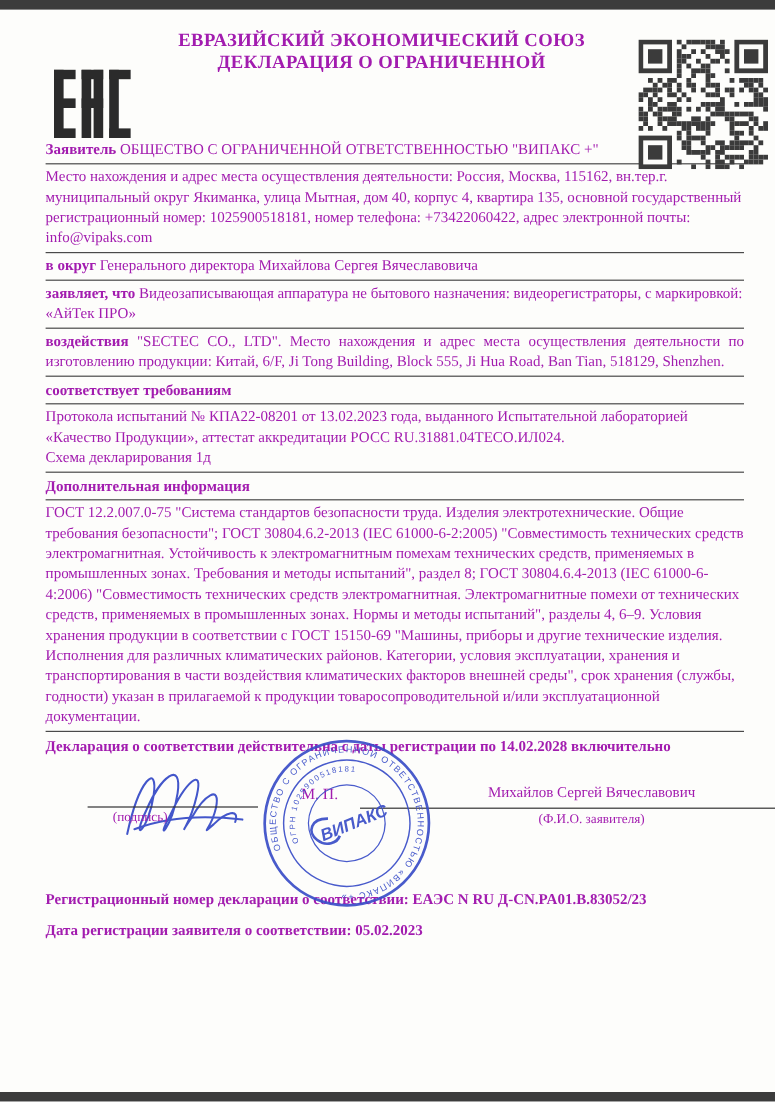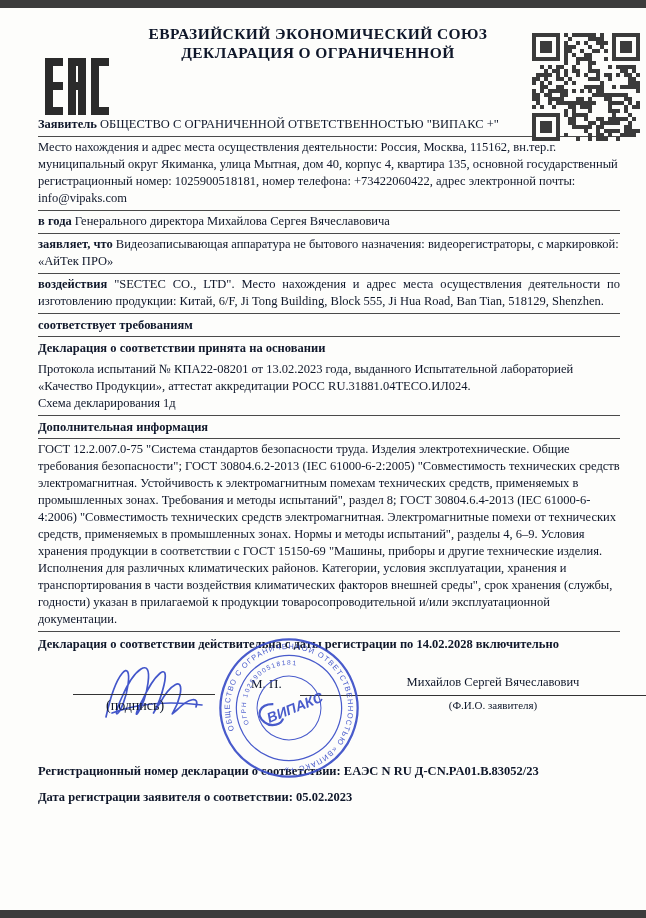--- a/index.html
+++ b/index.html
@@ -1,37 +1,37 @@
 <!DOCTYPE html>
 <html><head>
 <meta charset="utf-8">
 <style>
   html,body{margin:0;padding:0;background:#888;}
   .doc{
     position:relative;width:646px;height:918px;margin:0 auto;
     background:#fdfdfb;overflow:hidden;
     font-family:"Liberation Serif","DejaVu Serif",serif;
-    color:#0f172a;font-size:12.5px;line-height:1.36;
+    color:#a21caf;font-size:12.5px;line-height:1.36;
   }
   .bar{position:absolute;left:0;width:646px;height:8px;background:#3c3c3c;}
   .bar.top{top:0}.bar.bottom{bottom:0}
   header{position:relative;height:114px;}
   .titles{position:absolute;left:120px;right:130px;top:24px;text-align:center;
     font-weight:bold;font-size:15.5px;letter-spacing:.4px;line-height:1.25;}
   .eac-mark{position:absolute;left:45px;top:58px;}
   .qr{position:absolute;right:6px;top:33px;width:108px;height:108px;}
   main{padding:0 26px 0 38px;}
   .row{border-bottom:1px solid #4a4a4a;padding:2px 0 3px 0;}
   b.lbl{font-weight:bold;}
   .hrow{font-weight:bold;padding:3px 0 2px 0;}
   .just{text-align:justify;}
   .validity{font-weight:bold;padding:4px 0 2px 0;}
   .sig-cluster{position:relative;height:102px;}
   .sig-line{position:absolute;left:35px;top:39px;width:142px;border-top:1.2px solid #333;}
-  .sig-cap{position:absolute;left:68px;top:41px;font-size:14px;}
+  .sig-cap{position:absolute;left:56px;top:41px;font-size:11px;}
   .mp{position:absolute;left:213px;top:20px;font-size:13px;}
   .fio-name{position:absolute;left:290px;top:19px;width:330px;text-align:center;}
   .fio-line{position:absolute;left:262px;top:40px;width:352px;border-top:1.2px solid #333;}
   .fio-cap{position:absolute;left:290px;top:43px;width:330px;text-align:center;font-size:11px;}
   .scribble{position:absolute;left:60px;top:-4px;width:152px;height:84px;}
   .stamp{position:absolute;left:176px;top:-22px;width:150px;height:150px;
     transform:rotate(-22deg);opacity:.92;}
   .reg{font-weight:bold;padding:6px 0 0 0;}
   .reg + .reg{padding-top:9px;}
 </style>
@@ -337,40 +337,39 @@
     <div class="row">
       <b class="lbl">Заявитель</b>
       <span>ОБЩЕСТВО С ОГРАНИЧЕННОЙ ОТВЕТСТВЕННОСТЬЮ "ВИПАКС +"</span>
     </div>
 
     <div class="row">
       <span>Место нахождения и адрес места осуществления деятельности: Россия, Москва, 115162, вн.тер.г. муниципальный округ Якиманка, улица Мытная, дом 40, корпус 4, квартира 135, основной государственный регистрационный номер: 1025900518181, номер телефона: +73422060422, адрес электронной почты: info@vipaks.com</span>
     </div>
 
     <div class="row">
-      <b class="lbl">в года</b>
+      <b class="lbl">в округ</b>
       <span>Генерального директора Михайлова Сергея Вячеславовича</span>
     </div>
 
     <div class="row">
       <b class="lbl">заявляет, что</b>
       <span>Видеозаписывающая аппаратура не бытового назначения: видеорегистраторы, с маркировкой: «АйТек ПРО»</span>
     </div>
 
     <div class="row">
       <div class="just">
         <b class="lbl">воздействия</b>
         <span>"SECTEC CO., LTD". Место нахождения и адрес места осуществления деятельности по изготовлению продукции: Китай, 6/F, Ji Tong Building, Block 555, Ji Hua Road, Ban Tian, 518129, Shenzhen.</span>
       </div>
     </div>
 
     <div class="row hrow">соответствует требованиям</div>
 
 
-    <div class="hrow">Декларация о соответствии принята на основании</div>
 
     <div class="row">
       <div>Протокола испытаний № КПА22-08201 от 13.02.2023 года, выданного Испытательной лабораторией «Качество Продукции», аттестат аккредитации РОСС RU.31881.04ТЕСО.ИЛ024.</div>
       <div>Схема декларирования 1д</div>
     </div>
 
     <div class="row hrow">Дополнительная информация</div>
 
     <div class="row">
       <span>ГОСТ 12.2.007.0-75 "Система стандартов безопасности труда. Изделия электротехнические. Общие требования безопасности"; ГОСТ 30804.6.2-2013 (IEC 61000-6-2:2005)   "Совместимость технических средств электромагнитная. Устойчивость к электромагнитным помехам технических средств, применяемых в промышленных зонах. Требования и методы испытаний", раздел 8; ГОСТ 30804.6.4-2013 (IEC 61000-6-4:2006) "Совместимость технических средств электромагнитная. Электромагнитные помехи от технических средств, применяемых в промышленных зонах. Нормы и методы испытаний", разделы 4, 6–9. Условия хранения продукции в соответствии с ГОСТ 15150-69 "Машины, приборы и другие технические изделия. Исполнения для различных климатических районов. Категории, условия эксплуатации, хранения и транспортирования в части воздействия климатических факторов внешней среды", срок хранения (службы, годности) указан в прилагаемой к продукции товаросопроводительной и/или эксплуатационной документации.</span>

